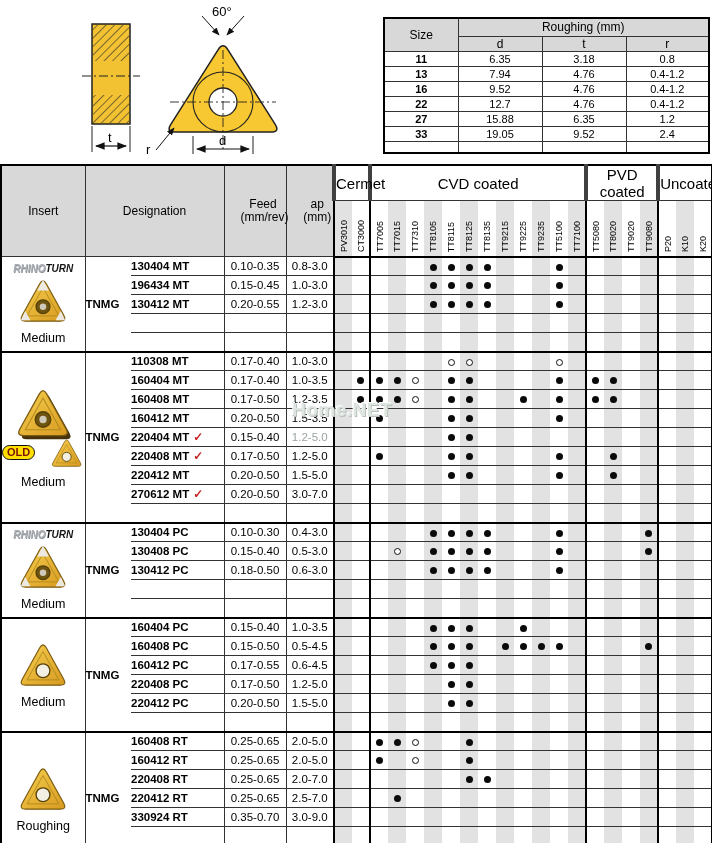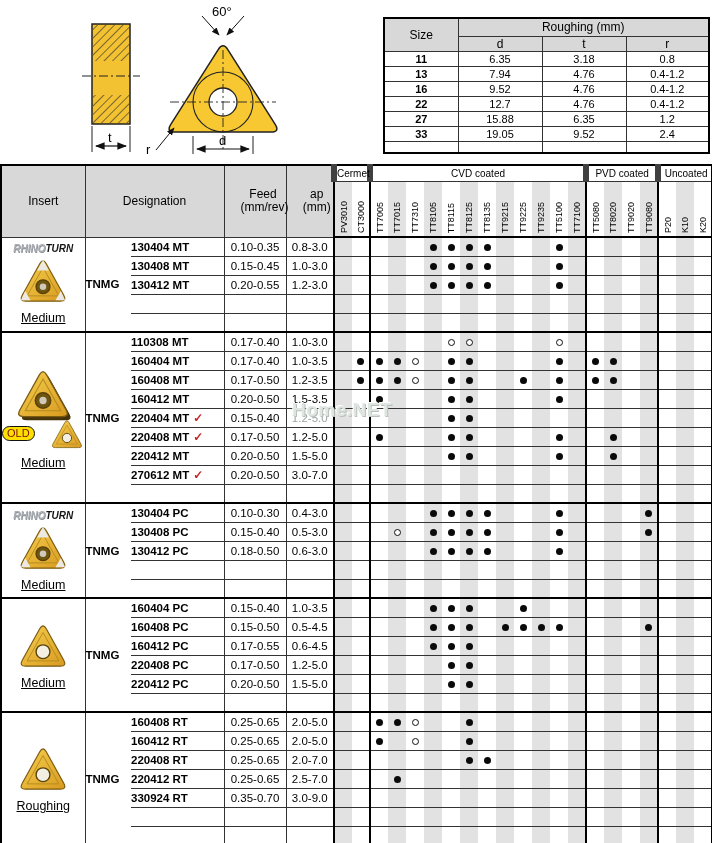--- a/index.html
+++ b/index.html
@@ -16,21 +16,21 @@
   .size-table tr.h1{height:18px;}
   .size-table tr.h2{height:14px;}
   .size-table tr.emptyrow{height:12px;}
   
   .main{border-collapse:collapse;table-layout:fixed;width:711px;margin-left:0;}
   .main{border:2px solid #000;}
   .main th{padding:0;}
   .main thead th{border:1px solid #333;background:#d8d8d8;font-weight:normal;font-size:12px;}
   .main thead tr.r1{height:16px;}
   .main thead tr.r2{height:56px;}
-  .main th.section{background:#fff;font-size:10px;border-left:6px solid #404040;border-bottom:1px solid #333;}
+  .main th.section{background:#fff;font-size:15px;border-left:4px solid #404040;border-bottom:1px solid #333;}
   .main th.vlabel{background:#fff;border-left:none;border-right:none;border-top:1px solid #333;
                   border-bottom:2px solid #000;vertical-align:bottom;}
   .main th.vlabel.gray{background:var(--stripe,#e2e2e2);}
   .main th.vlabel.secs{border-left:2px solid #000;}
   .main th.aphdr{border-right:2px solid #000;}
   .vtext{writing-mode:vertical-rl;transform:rotate(180deg);font-size:9px;line-height:16px;
          white-space:nowrap;display:inline-block;padding-bottom:2px;}
   .hdr2line{line-height:13px;margin-left:16px;}
   .main tbody tr{height:19px;}
   .main td{padding:0;font-size:11.5px;vertical-align:middle;}
@@ -45,24 +45,24 @@
   .c-grade.secs{border-left:2px solid #000;}
   tr.block-last td{border-bottom:2px solid #000;}
   .check{color:var(--checkred,#c72222);font-weight:bold;font-size:12px;margin-left:4px;}
   .dot{display:inline-block;width:7px;height:7px;border-radius:50%;vertical-align:middle;}
   .dot.f{background:#0a0a0a;}
   .dot.o{width:5px;height:5px;background:#fff;border:1.4px solid #111;}
   
   .brand{font-style:italic;font-weight:bold;font-size:10px;letter-spacing:0;line-height:12px;margin-top:1px;}
   .brand .b1{color:#a9aeb4;text-shadow:.5px .5px 0 #8d9196;}
   .brand .b2{color:#141414;}
-  .ins-label{font-size:12.5px;margin-top:4px;line-height:15px;text-decoration:underline;}
+  .ins-label{font-size:12.5px;margin-top:4px;line-height:15px;}
   .old-row{display:flex;align-items:center;justify-content:center;margin-top:-8px;}
   .old-badge{display:inline-block;background:#ffdf00;border:1.5px solid #111;border-radius:8px;
-             color:#7a1208;font-weight:normal;font-size:11px;line-height:13px;padding:0 4px;margin-right:14px;}
+             color:#7a1208;font-weight:bold;font-size:11px;line-height:13px;padding:0 4px;margin-right:14px;}
   .watermark{position:absolute;left:292px;top:399px;font-size:19px;font-weight:bold;
              color:#dfe6e1;letter-spacing:.5px;z-index:4;pointer-events:none;
              text-shadow:1px 1px 0 #b7c0ba,-1px -1px 0 #ffffff;}
 </style>
 </head>
 <body>
 
 <div class="page">
 
   <div class="top">
@@ -277,21 +277,21 @@
           <td class="c-grade gray"></td>
           <td class="c-grade secs"></td>
           <td class="c-grade gray"></td>
           <td class="c-grade"></td>
           <td class="c-grade gray"></td>
           <td class="c-grade secs"></td>
           <td class="c-grade gray"></td>
           <td class="c-grade"></td>
         </tr>
         <tr>
-          <td class="c-num">130408 MT</td>
+          <td class="c-num">196434 MT</td>
           <td class="c-feed">0.15-0.45</td>
           <td class="c-ap">1.0-3.0</td>
           <td class="c-grade gray secs"></td>
           <td class="c-grade"></td>
           <td class="c-grade secs"></td>
           <td class="c-grade gray"></td>
           <td class="c-grade"></td>
           <td class="c-grade gray"><span class="dot f"></span></td>
           <td class="c-grade"><span class="dot f"></span></td>
           <td class="c-grade gray"><span class="dot f"></span></td>

